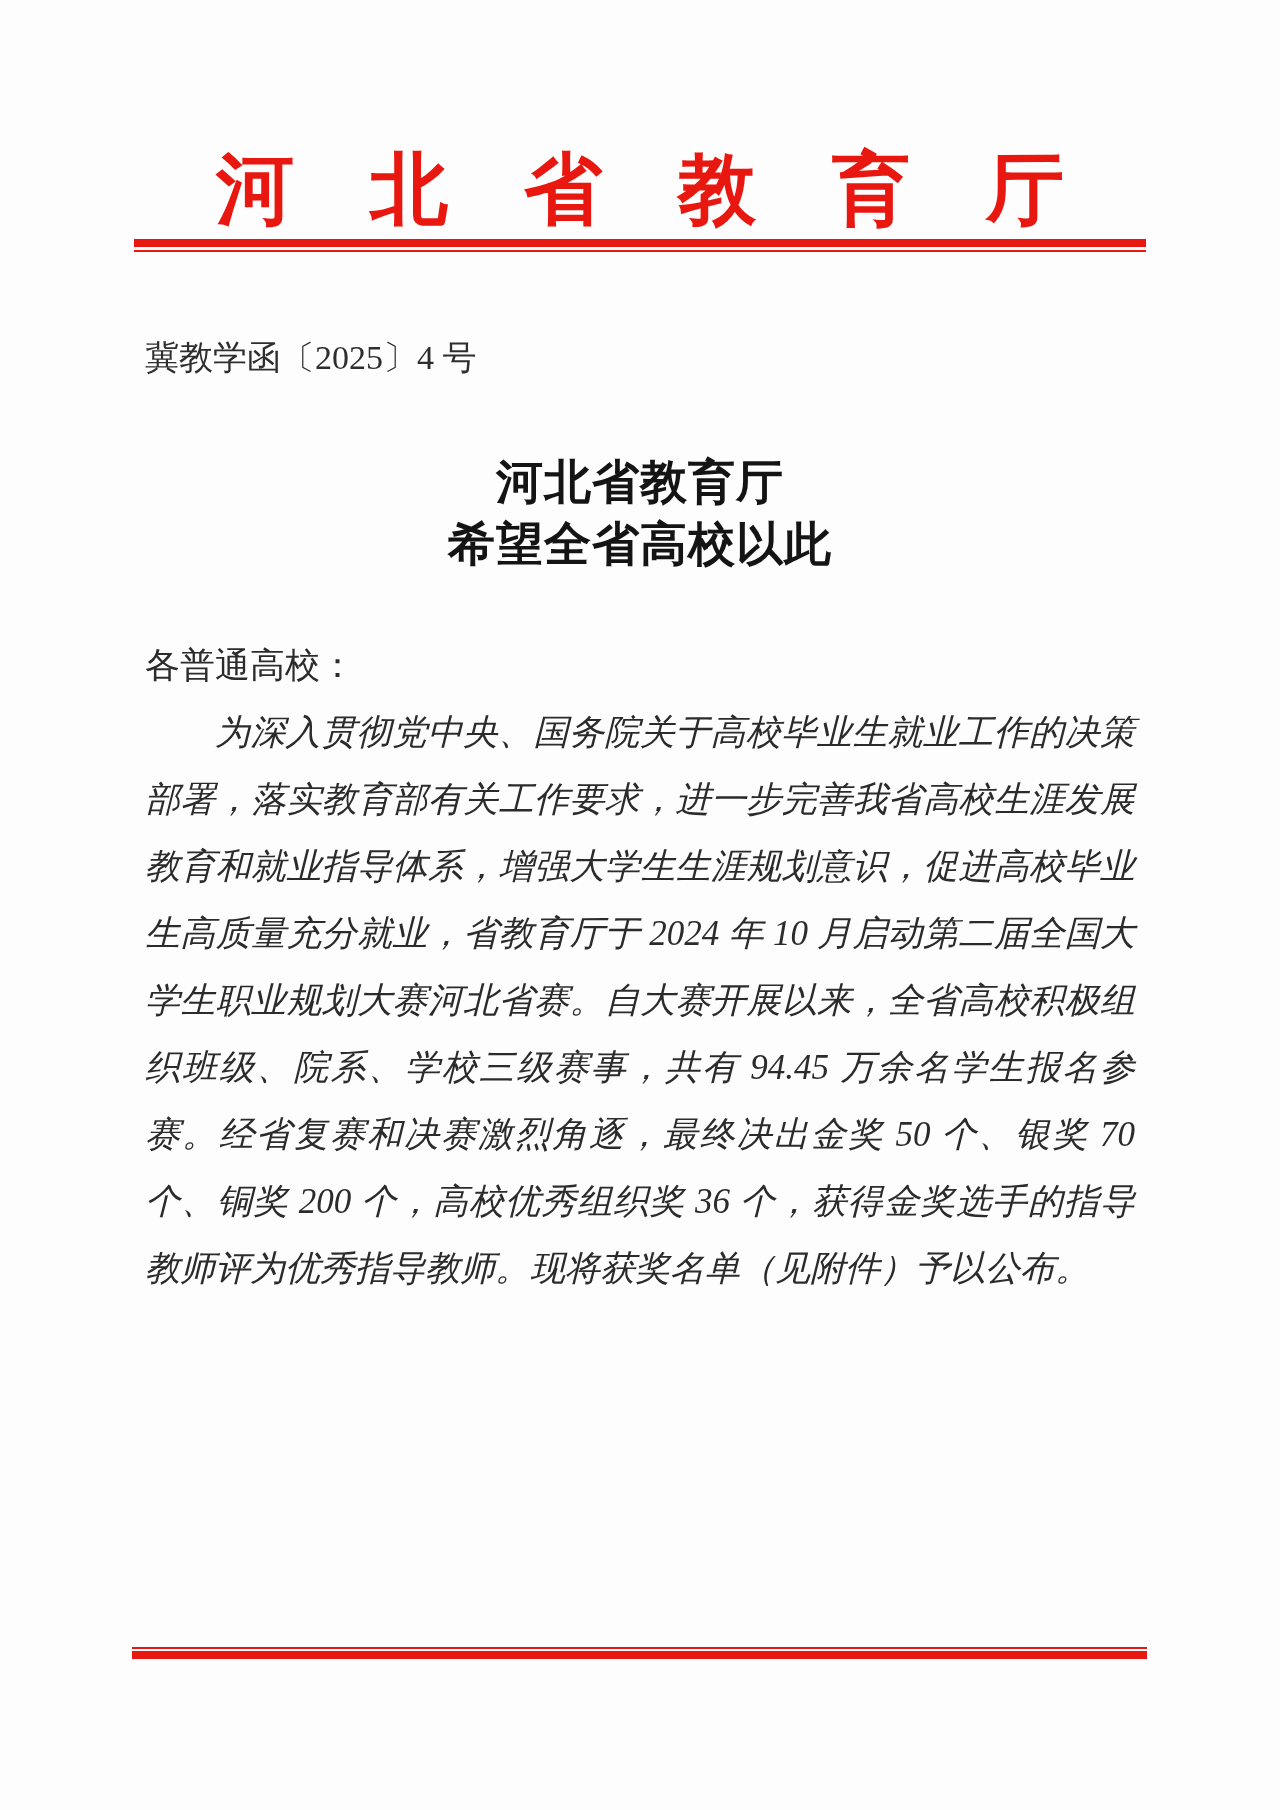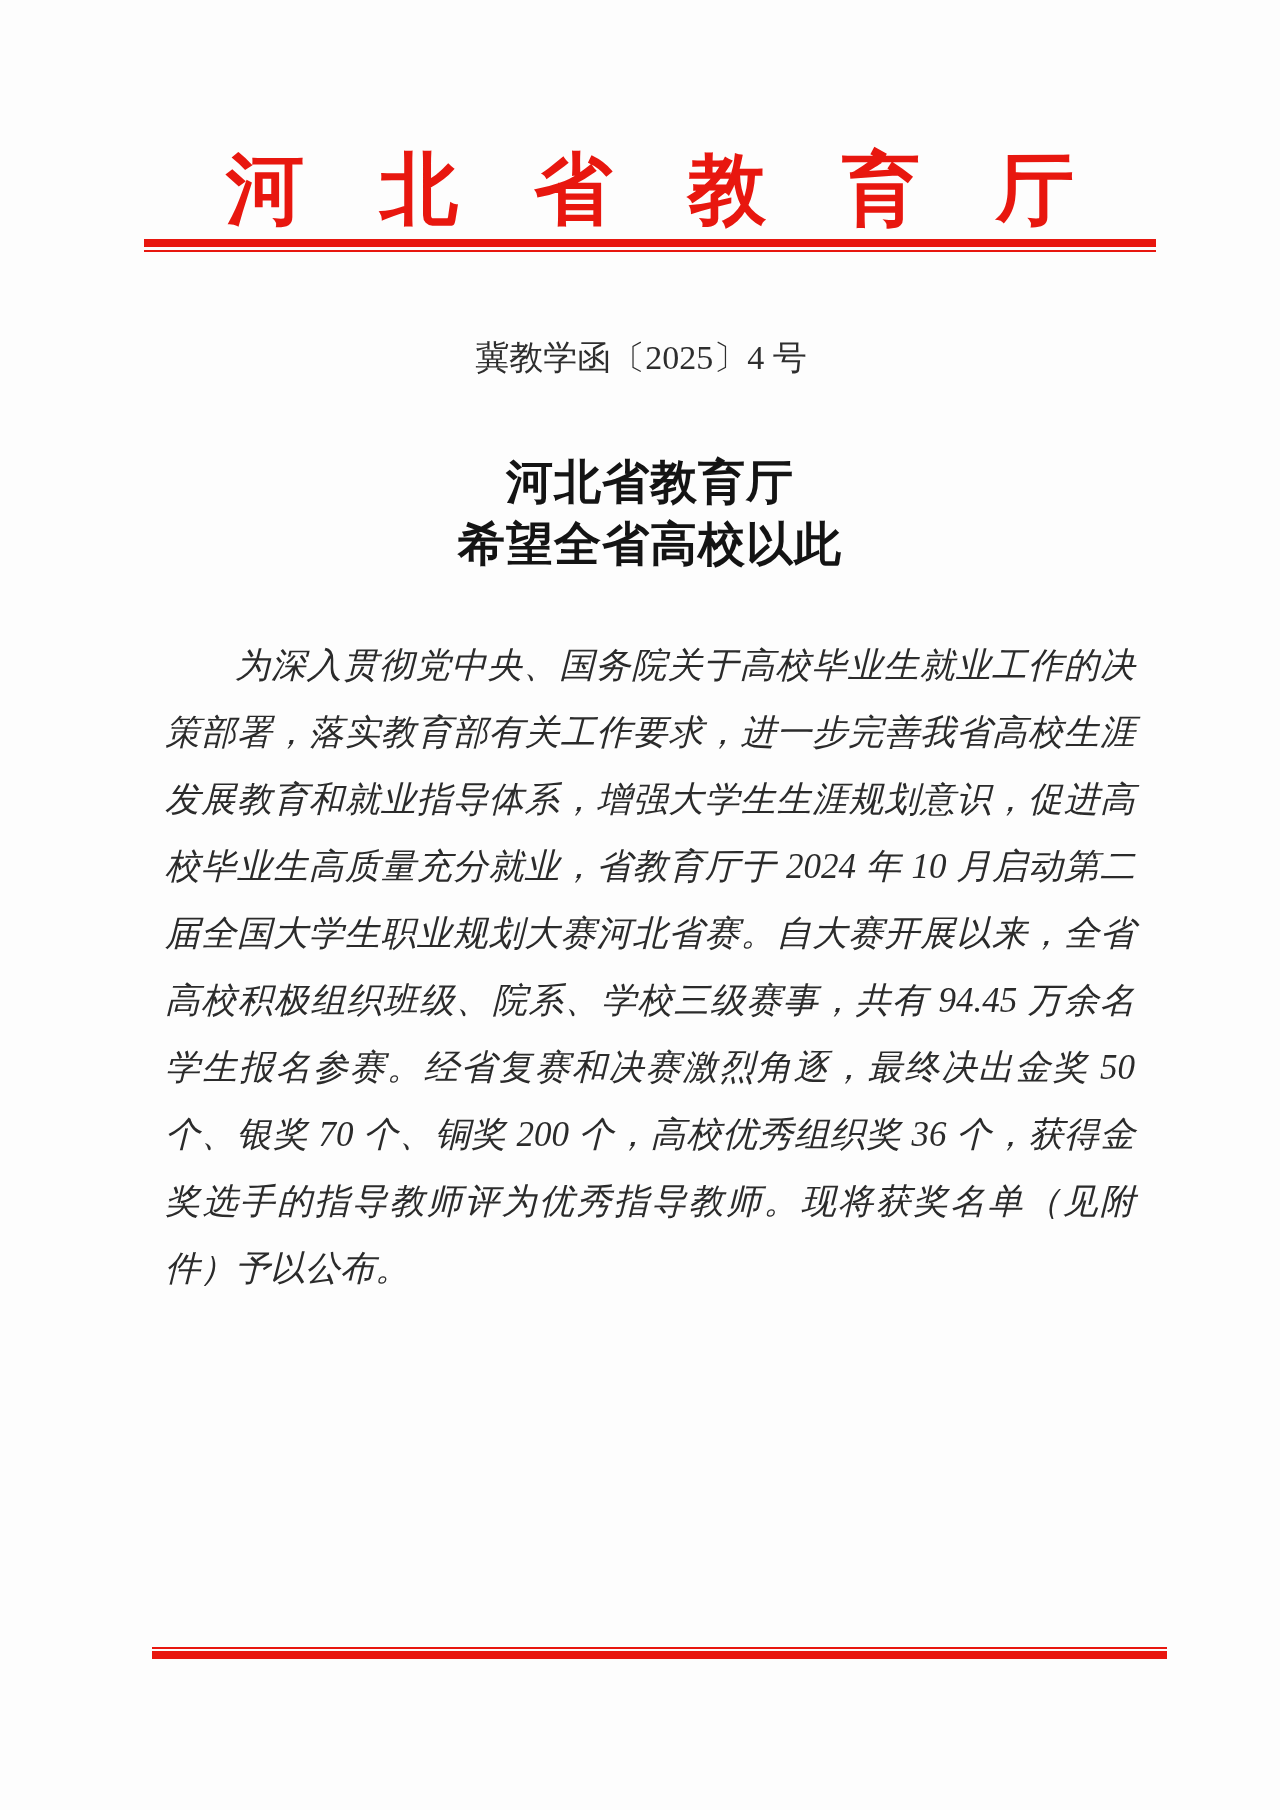--- a/index.html
+++ b/index.html
@@ -7,21 +7,20 @@
     width: 1280px;
     height: 1810px;
     background: #fdfdfd;
     position: relative;
     overflow: hidden;
     font-family: "Liberation Serif", "DejaVu Serif", serif;
   }
   .page {
     position: absolute;
     inset: 0;
-    margin-left: 20px;
   }
   
   .agency {
     margin-top: 151px;
     text-align: center;
     color: #e8170f;
     font-size: 78px;
     font-weight: bold;
     line-height: 1;
     letter-spacing: 76px;
@@ -33,21 +32,21 @@
     width: 1012px;
     margin: 10px auto 0;
     border-top: 8px solid #e8170f;
     border-bottom: 2px solid #e8170f;
     height: 3px;
     box-sizing: content-box;
   }
   
   .doc-no {
     margin: 86px 145px 0;
-    text-align: center;
+    text-align: left;
     padding-right: 18px;
     font-size: 34px;
     line-height: 1.2;
     color: #2e2e2e;
   }
   
   .doc-title {
     margin-top: 72px;
     text-align: center;
     font-size: 47px;
@@ -89,18 +88,19 @@
   <div class="rule-top"></div>
 
   <div class="doc-no">冀教学函〔2025〕4 号</div>
 
   <div class="doc-title">
     <div>河北省教育厅</div>
     <div>希望全省高校以此</div>
   </div>
 
   <div class="body-text">
+    <p class="salutation">各普通高校：</p>
     <p class="para">为深入贯彻党中央、国务院关于高校毕业生就业工作的决策部署，落实教育部有关工作要求，进一步完善我省高校生涯发展教育和就业指导体系，增强大学生生涯规划意识，促进高校毕业生高质量充分就业，省教育厅于 2024 年 10 月启动第二届全国大学生职业规划大赛河北省赛。自大赛开展以来，全省高校积极组织班级、院系、学校三级赛事，共有 94.45 万余名学生报名参赛。经省复赛和决赛激烈角逐，最终决出金奖 50 个、银奖 70 个、铜奖 200 个，高校优秀组织奖 36 个，获得金奖选手的指导教师评为优秀指导教师。现将获奖名单（见附件）予以公布。</p>
   </div>
 
   <div class="rule-bottom"></div>
 
 </div>
 
 </body></html>

